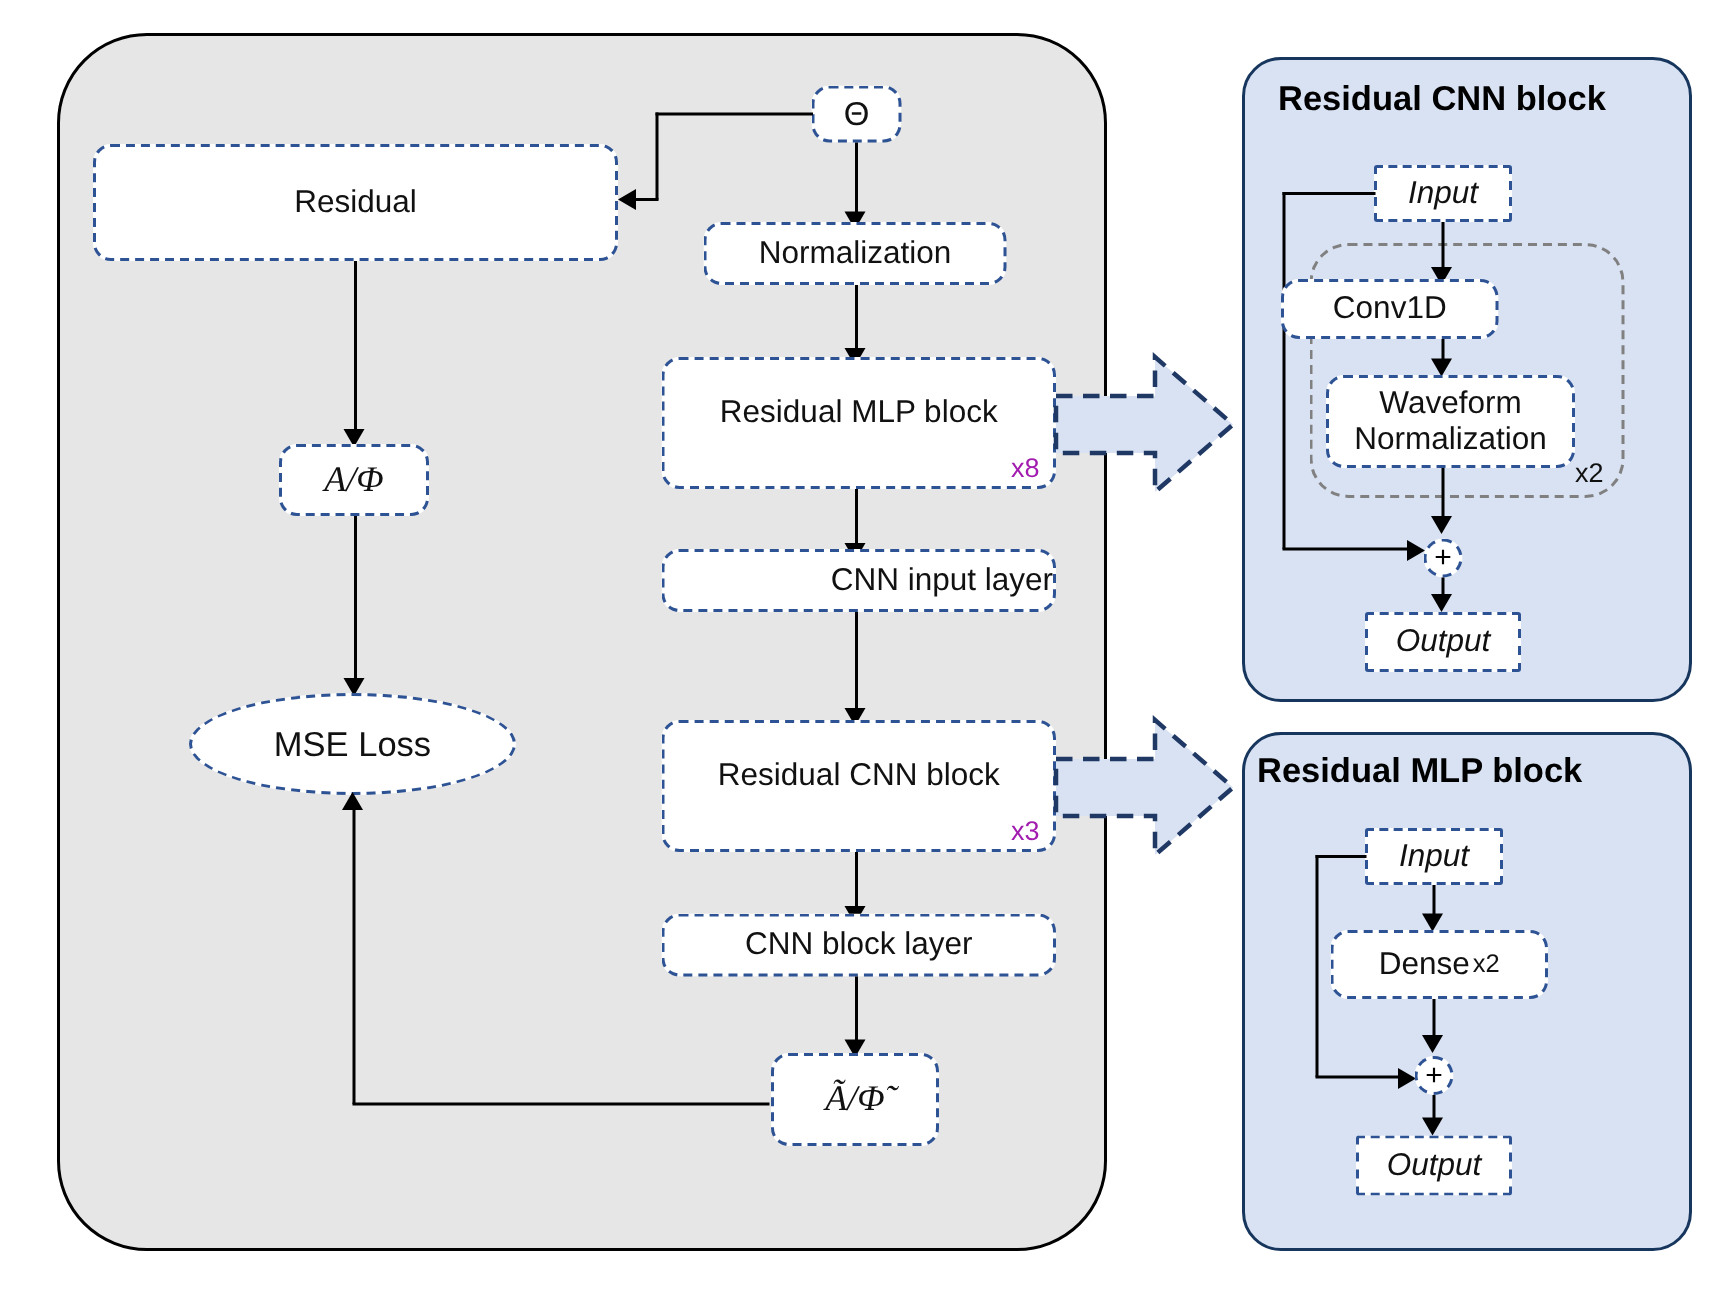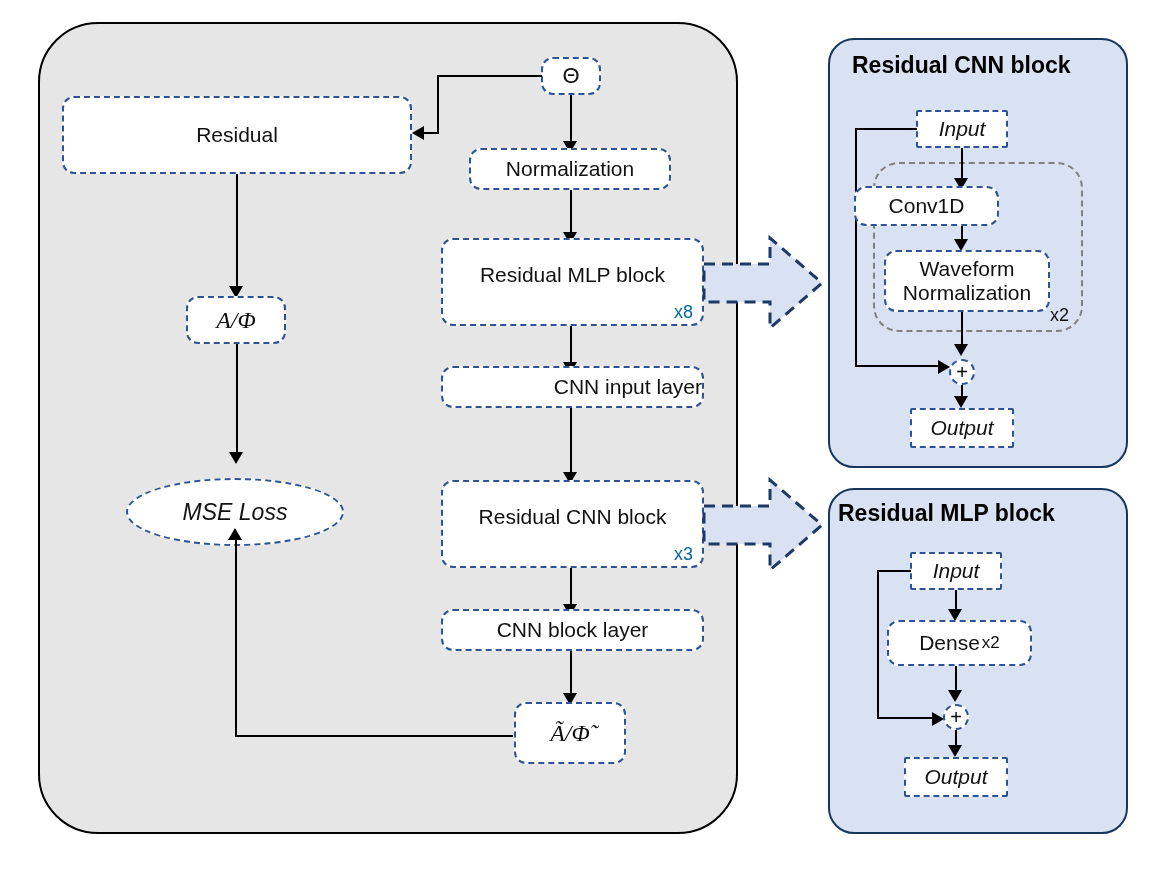--- a/index.html
+++ b/index.html
@@ -19,21 +19,21 @@
   .node{
     background:#FFFFFF;border:2.5px dashed #2E5395;border-radius:12px;
     display:flex;align-items:center;justify-content:center;text-align:center;
     color:#111;font-size:21px;line-height:1.12;
   }
   .node.sharp{border-radius:2px;font-style:italic;}
   .node .lbl{display:block;}
 
   
   .mult{
-    position:absolute;right:9px;bottom:2px;font-size:18px;color:#0369a1;
+    position:absolute;right:9px;bottom:2px;font-size:18px;color:#a21caf;
   }
 
   
   .ellipse{
     background:#FFFFFF;border:2.5px dashed #2E5395;border-radius:50%;
     display:flex;align-items:center;justify-content:center;text-align:center;
     font-size:23px;color:#111;
   }
 
   
@@ -112,21 +112,21 @@
   <div class="abs vline" style="left:236px;top:174px;height:114px;"></div>
   <div class="abs arrow-down" style="left:229px;top:286px;"></div>
 
   <div class="abs node" style="left:186px;top:296px;width:100px;height:48px;">
     <span class="lbl math">A/Φ</span>
   </div>
 
   <div class="abs vline" style="left:236px;top:344px;height:110px;"></div>
   <div class="abs arrow-down" style="left:229px;top:452px;"></div>
 
-  <div class="abs ellipse" style="left:126px;top:478px;width:218px;height:68px;font-style:italic;">
+  <div class="abs ellipse" style="left:126px;top:462px;width:218px;height:68px;">
     <span class="lbl">MSE Loss</span>
   </div>
 
   <div class="abs hline" style="left:235px;top:735px;width:278px;"></div>
   <div class="abs vline" style="left:235px;top:540px;height:196px;"></div>
   <div class="abs arrow-up" style="left:228px;top:528px;"></div>
 
   <div class="abs vline" style="left:570px;top:95px;height:48px;"></div>
   <div class="abs arrow-down" style="left:563px;top:141px;"></div>
 

